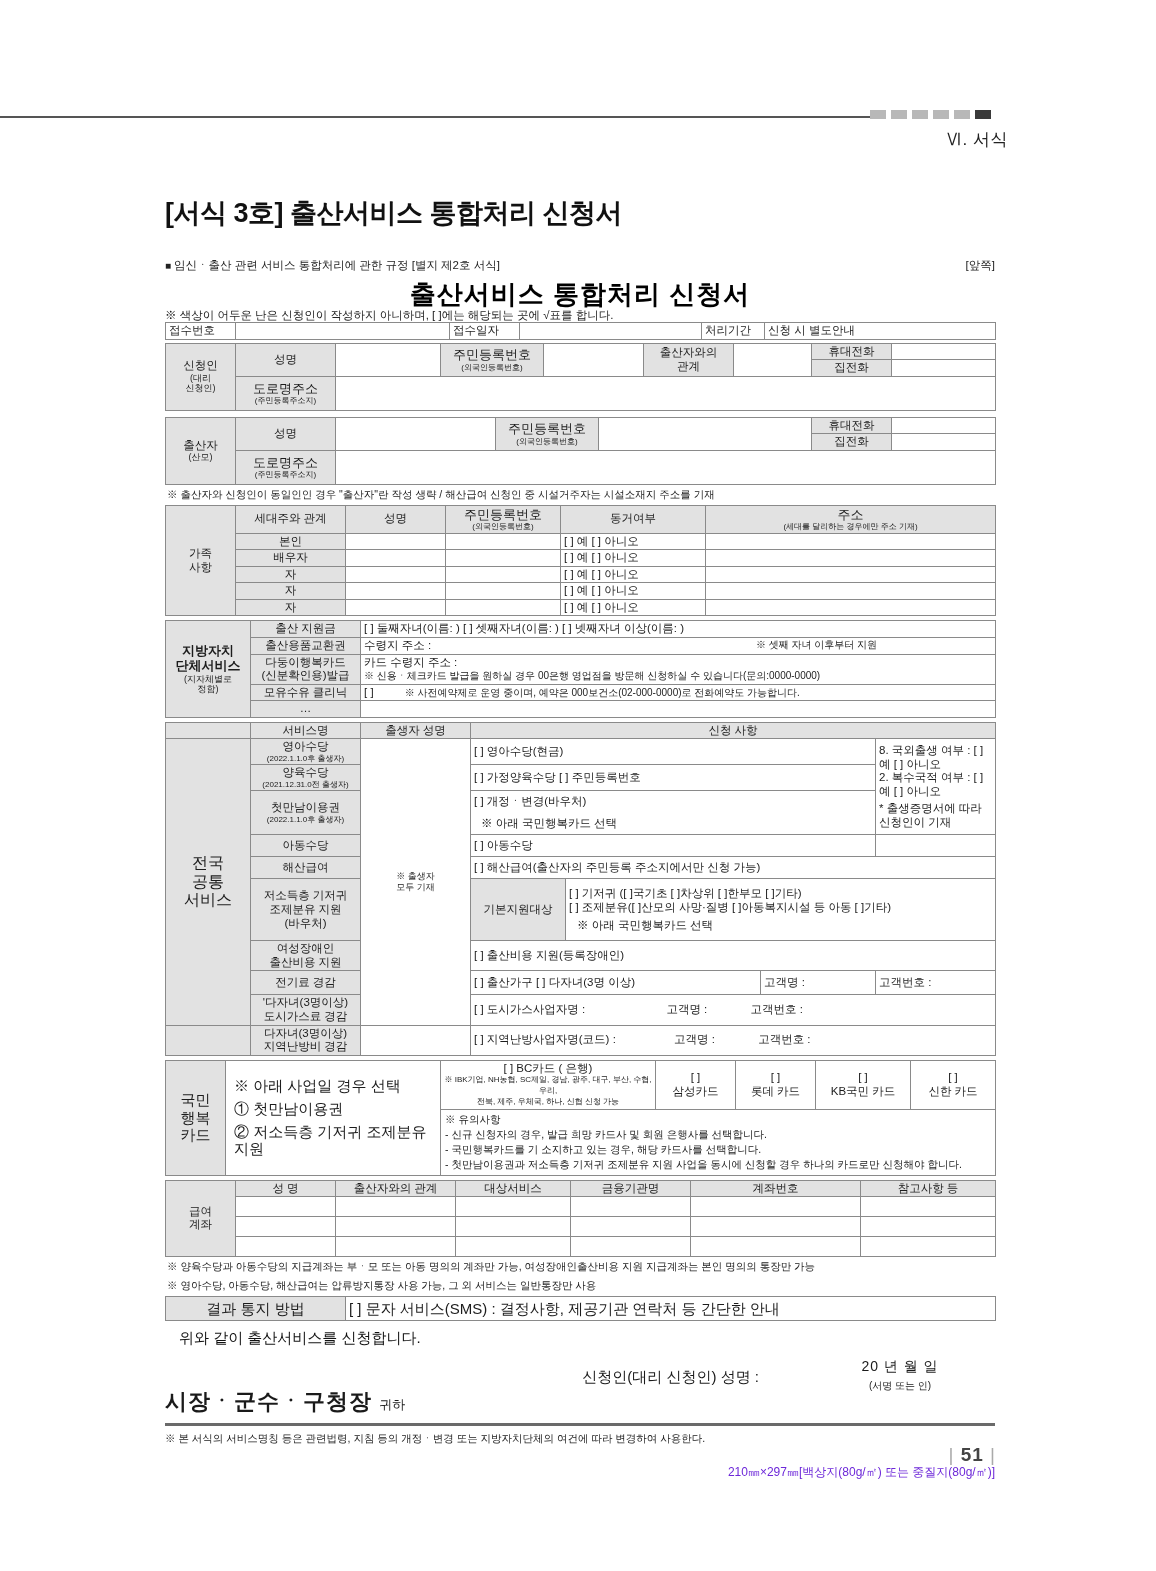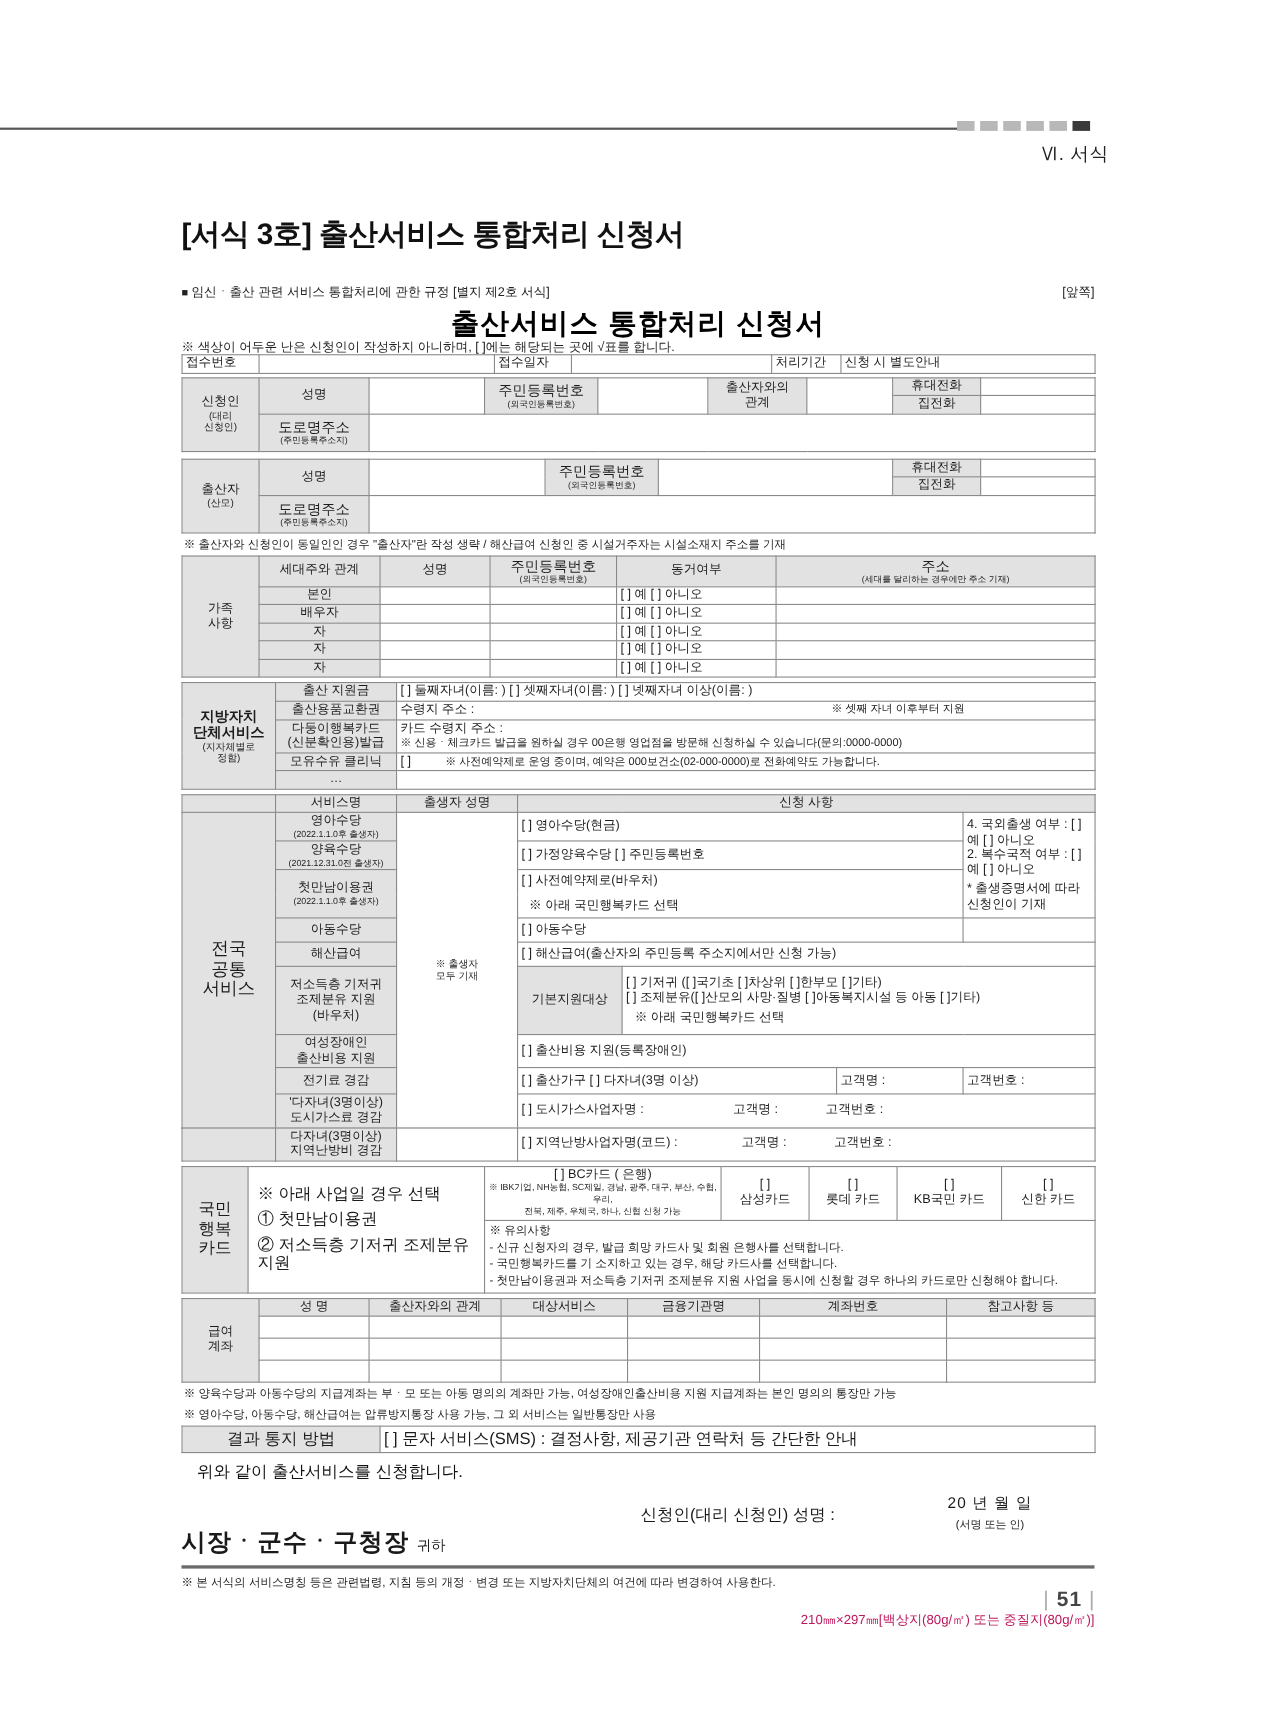--- a/index.html
+++ b/index.html
@@ -70,21 +70,21 @@
   .mid { font-size:13px; }
   .topline td { border-top:2px solid #3c3c3c; }
   .plainnote { font-size:10.5px; color:#1c1c1c; padding:3px 2px; }
   .apply-line { font-size:15px; color:#111; }
   .mayor { font-size:22px; font-weight:bold; letter-spacing:1px; }
   .mayor small { font-size:13px; font-weight:normal; letter-spacing:0; }
 
   .thickbar { height:3px; background:#6a6a6a; }
 
   .footnote { font-size:10.5px; color:#1c1c1c; }
-  .paperspec { font-size:12px; text-align:right; color:#be185d; }
+  .paperspec { font-size:12px; text-align:right; color:#6d28d9; }
 
   .pagenum {
     position:absolute; right:160px; top:1444px;
     font-size:19px; font-weight:bold; color:#444; letter-spacing:1px;
   }
   .pagenum .bar { color:#aaa; font-weight:normal; }
 </style>
 </head>
 <body>
 
@@ -356,40 +356,40 @@
       <td class="sh">
         <div>영아수당</div>
         <div class="xs">(2022.1.1.0후 출생자)</div>
       </td>
       <td class="wh" rowspan="10" style="vertical-align:middle">
         <div class="sm ctr" style="white-space:pre-line">※ 출생자
 모두 기재</div>
       </td>
       <td class="wh lft" colspan="3" style="height:26px">[ ] 영아수당(현금)</td>
       <td class="wh lft" rowspan="4" style="vertical-align:middle">
-        <div>4. 국외출생 여부 : [ ] 예 [ ] 아니오</div>
+        <div>8. 국외출생 여부 : [ ] 예 [ ] 아니오</div>
         <div>2. 복수국적 여부 : [ ] 예 [ ] 아니오</div>
         <div style="margin-top:4px">* 출생증명서에 따라 신청인이 기재</div>
       </td>
     </tr>
 
     <tr>
       <td class="sh">
         <div>양육수당</div>
         <div class="xs">(2021.12.31.0전 출생자)</div>
       </td>
       <td class="wh lft" colspan="3" style="height:26px">[ ] 가정양육수당      [ ] 주민등록번호</td>
     </tr>
 
     <tr>
       <td class="sh" rowspan="2">
         <div>첫만남이용권</div>
         <div class="xs">(2022.1.1.0후 출생자)</div>
       </td>
-      <td class="wh lft" colspan="3" style="border-bottom:none;height:22px">[ ] 사전예약제로(바우처)</td>
+      <td class="wh lft" colspan="3" style="border-bottom:none;height:22px">[ ] 개정ㆍ변경(바우처)</td>
     </tr>
     <tr>
       <td class="wh lft" colspan="3" style="border-top:none;height:22px;padding-left:10px">※ 아래 국민행복카드 선택</td>
     </tr>
 
     <tr>
       <td class="sh">아동수당</td>
       <td class="wh lft" colspan="3" style="height:22px">[ ] 아동수당</td>
       <td class="wh"></td>
     </tr>

